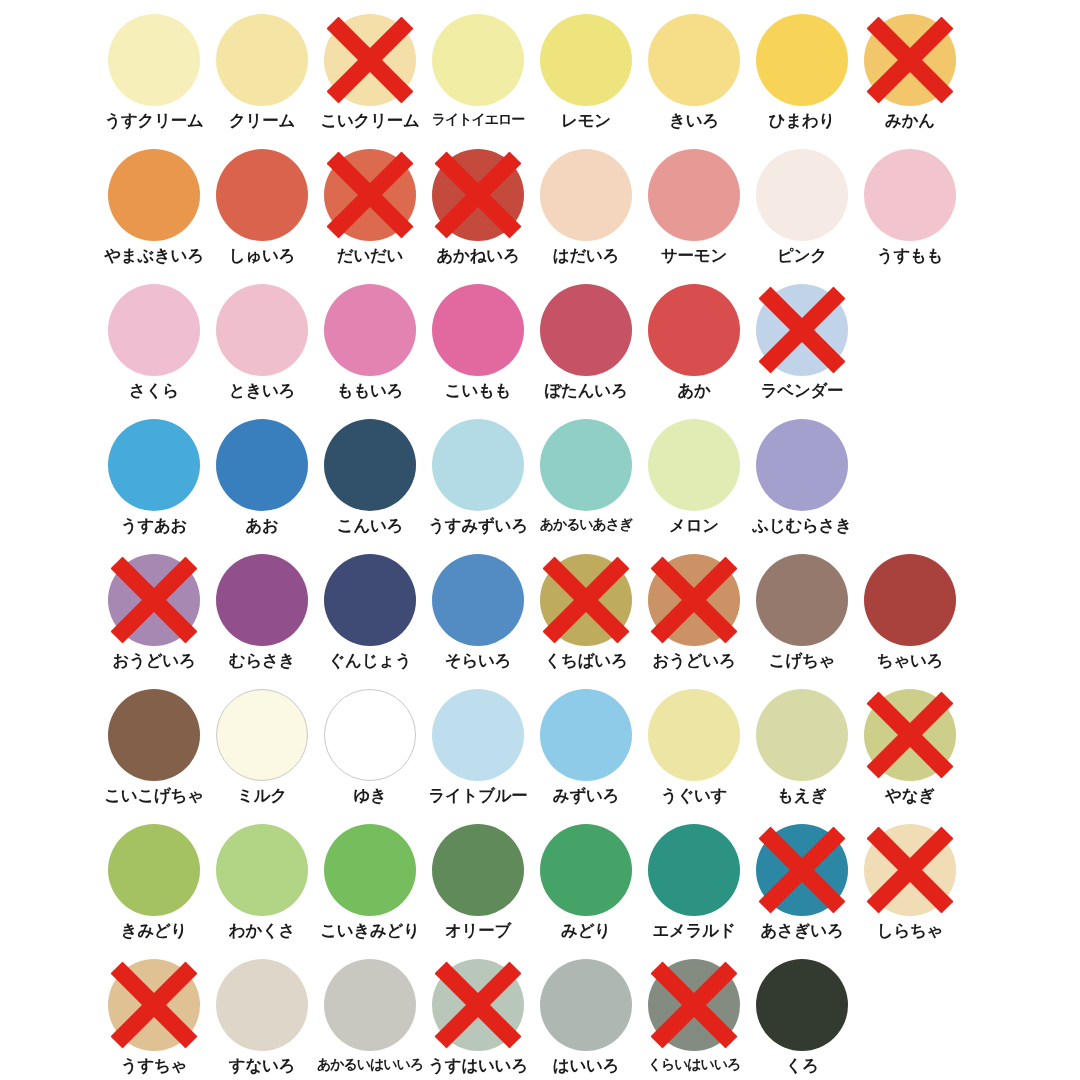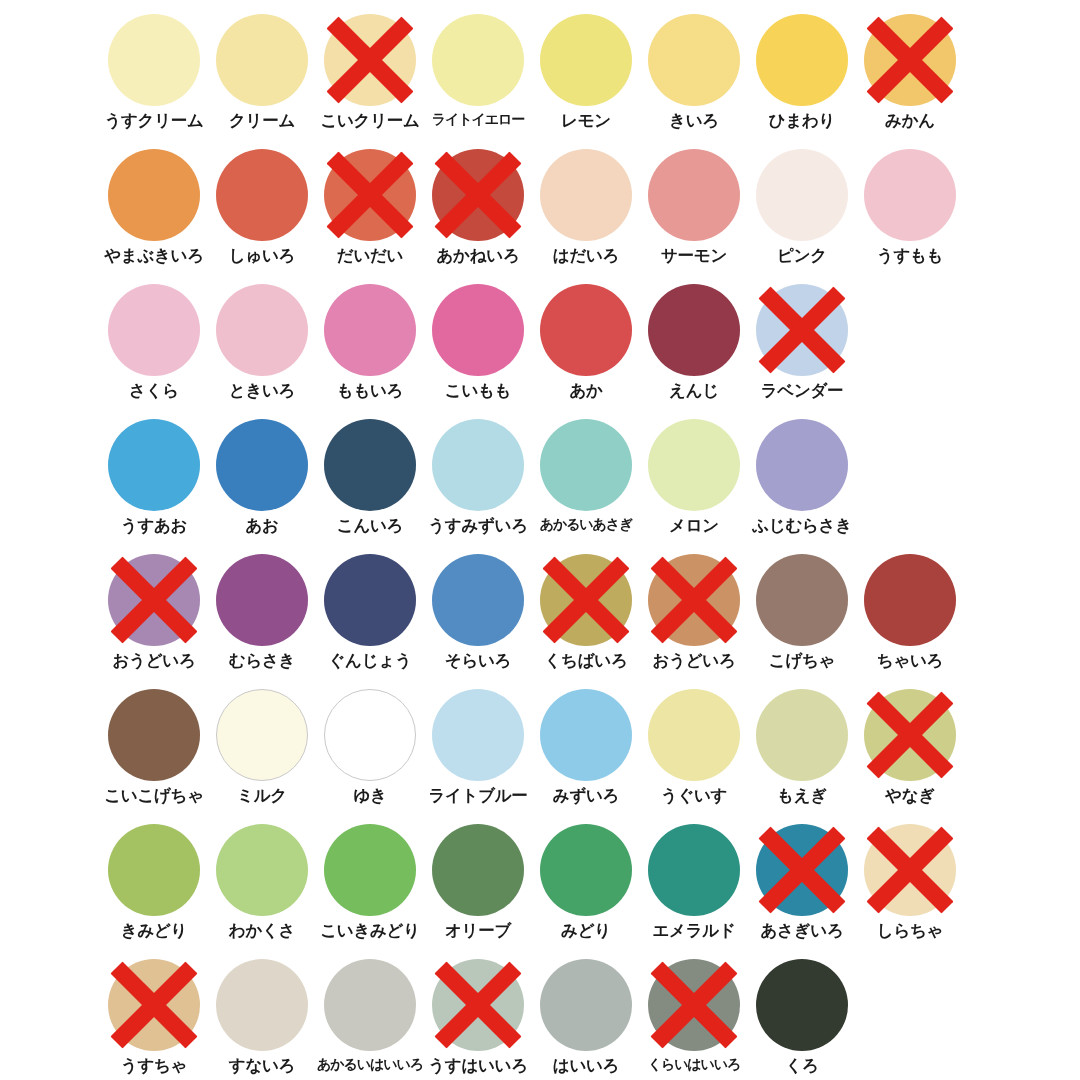--- a/index.html
+++ b/index.html
@@ -244,32 +244,32 @@
         <div class="swatch-label">ももいろ</div>
       </div>
       <div class="swatch-cell">
         <div class="swatch-disc-wrap">
           <div class="swatch-disc" title="こいもも" style="background: rgb(226, 105, 159);"></div>
         </div>
         <div class="swatch-label">こいもも</div>
       </div>
       <div class="swatch-cell">
         <div class="swatch-disc-wrap">
+          <div class="swatch-disc" title="ぼたんいろ" style="background: rgb(197, 83, 101);"></div>
+        </div>
+        <div class="swatch-label">ぼたんいろ</div>
+      </div>
+      <div class="swatch-cell">
+        <div class="swatch-disc-wrap">
           <div class="swatch-disc" title="あか" style="background: rgb(216, 77, 77);"></div>
         </div>
         <div class="swatch-label">あか</div>
       </div>
       <div class="swatch-cell">
         <div class="swatch-disc-wrap">
-          <div class="swatch-disc" title="えんじ" style="background: rgb(147, 57, 74);"></div>
-        </div>
-        <div class="swatch-label">えんじ</div>
-      </div>
-      <div class="swatch-cell">
-        <div class="swatch-disc-wrap">
           <div class="swatch-disc" title="ラベンダー" style="background: rgb(193, 211, 232);"></div>
           <div class="swatch-x">
             <div class="bar a" style="background: rgb(226, 35, 26);"></div>
             <div class="bar b" style="background: rgb(226, 35, 26);"></div>
           </div>
         </div>
         <div class="swatch-label">ラベンダー</div>
       </div>
     </div>
     <div class="swatch-row">

